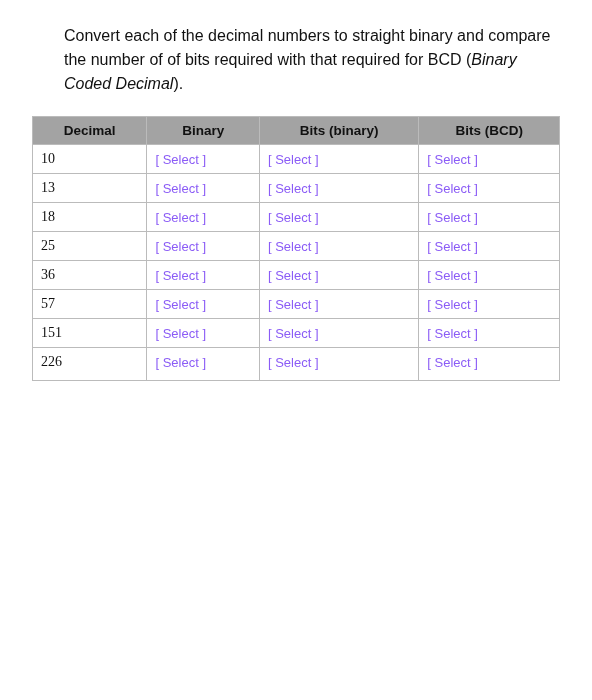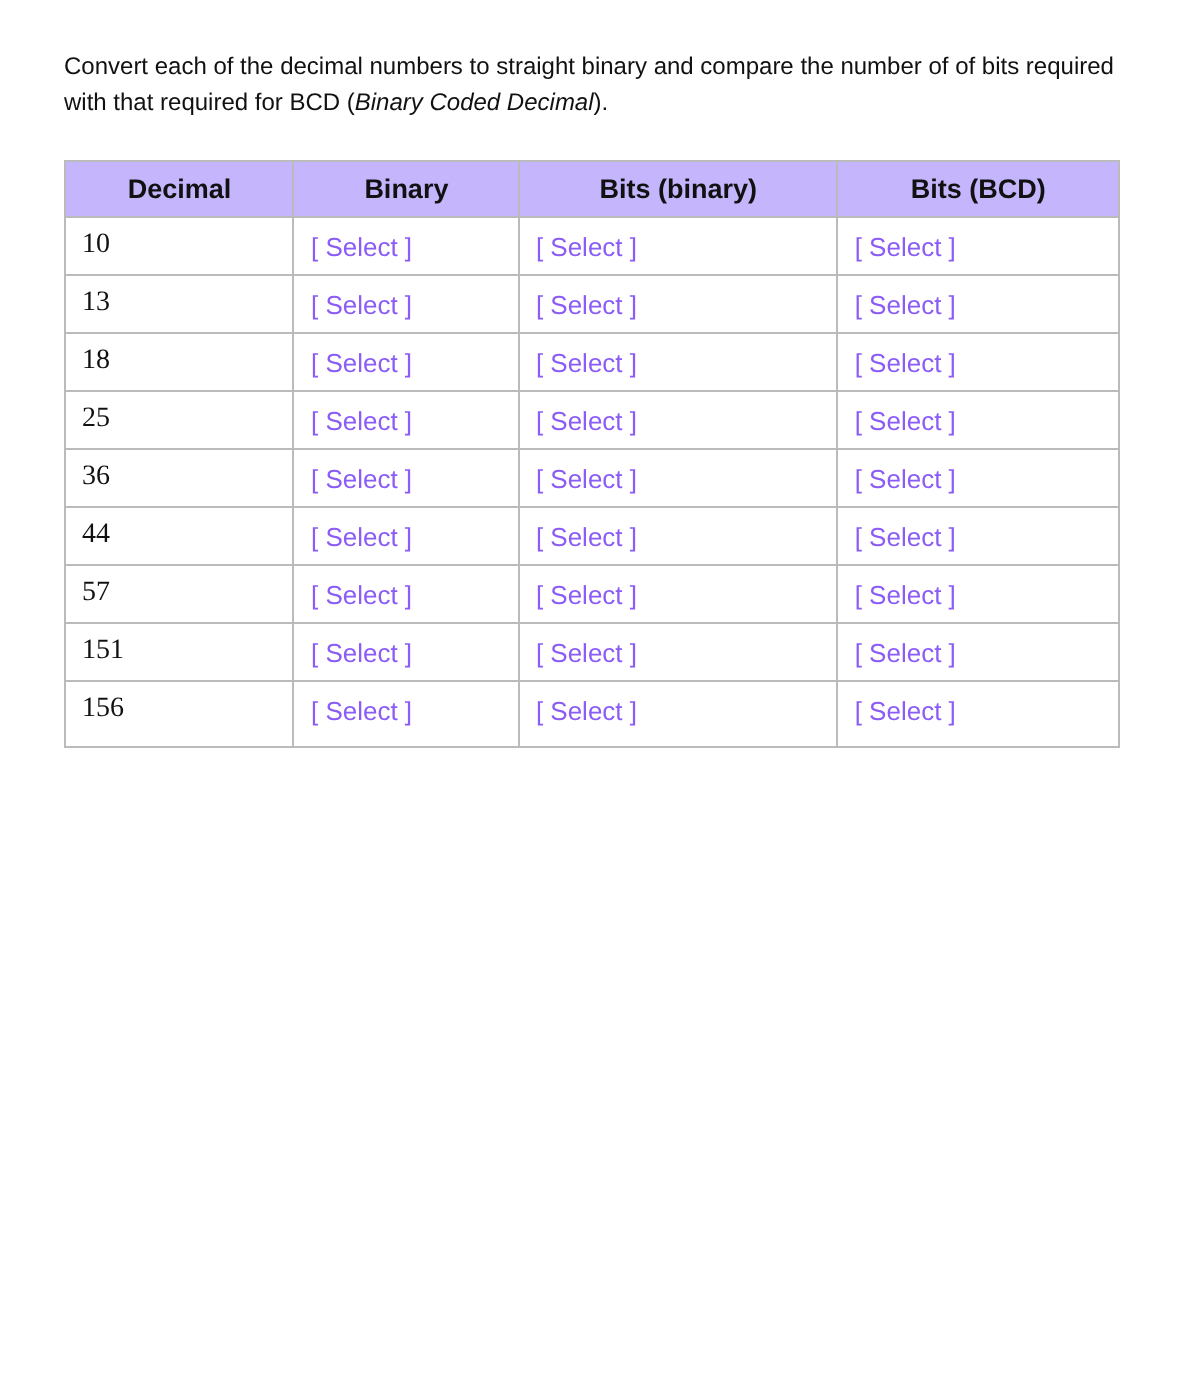--- a/index.html
+++ b/index.html
@@ -12,43 +12,44 @@
       background: #ffffff;
       font-family: Arial, sans-serif;
       font-size: 14px;
       color: #111;
       padding: 24px 32px;
       width: 592px;
       min-height: 700px;
     }
 
     .instructions {
-      font-size: 12px;
+      font-size: 16px;
       line-height: 1.5;
       margin-bottom: 20px;
       color: #111;
+      margin-left: 32px;
     }
 
     .instructions em {
       font-style: italic;
     }
 
     table {
       border-collapse: collapse;
       width: 100%;
     }
 
     th, td {
       border: 1px solid #bbb;
       padding: 6px 8px;
     }
 
     th {
       font-weight: bold;
-      background: #c4b5fd;
+      background: #a3a3a3;
       font-size: 13.5px;
     }
 
     th:first-child {
       text-align: center;
     }
 
     td:first-child {
       font-size: 14px;
       font-family: Liberation Serif, serif;
@@ -107,37 +108,31 @@
         <td><span class="select-btn">[ Select ]</span></td>
         <td><span class="select-btn">[ Select ]</span></td>
       </tr>
       <tr>
         <td>36</td>
         <td><span class="select-btn">[ Select ]</span></td>
         <td><span class="select-btn">[ Select ]</span></td>
         <td><span class="select-btn">[ Select ]</span></td>
       </tr>
       <tr>
-        <td>44</td>
-        <td><span class="select-btn">[ Select ]</span></td>
-        <td><span class="select-btn">[ Select ]</span></td>
-        <td><span class="select-btn">[ Select ]</span></td>
-      </tr>
-      <tr>
         <td>57</td>
         <td><span class="select-btn">[ Select ]</span></td>
         <td><span class="select-btn">[ Select ]</span></td>
         <td><span class="select-btn">[ Select ]</span></td>
       </tr>
       <tr>
         <td>151</td>
         <td><span class="select-btn">[ Select ]</span></td>
         <td><span class="select-btn">[ Select ]</span></td>
         <td><span class="select-btn">[ Select ]</span></td>
       </tr>
       <tr>
-        <td>156</td>
+        <td>226</td>
         <td><span class="select-btn">[ Select ]</span></td>
         <td><span class="select-btn">[ Select ]</span></td>
         <td><span class="select-btn">[ Select ]</span></td>
       </tr>
     </tbody>
 </table>
 
 </body></html>

